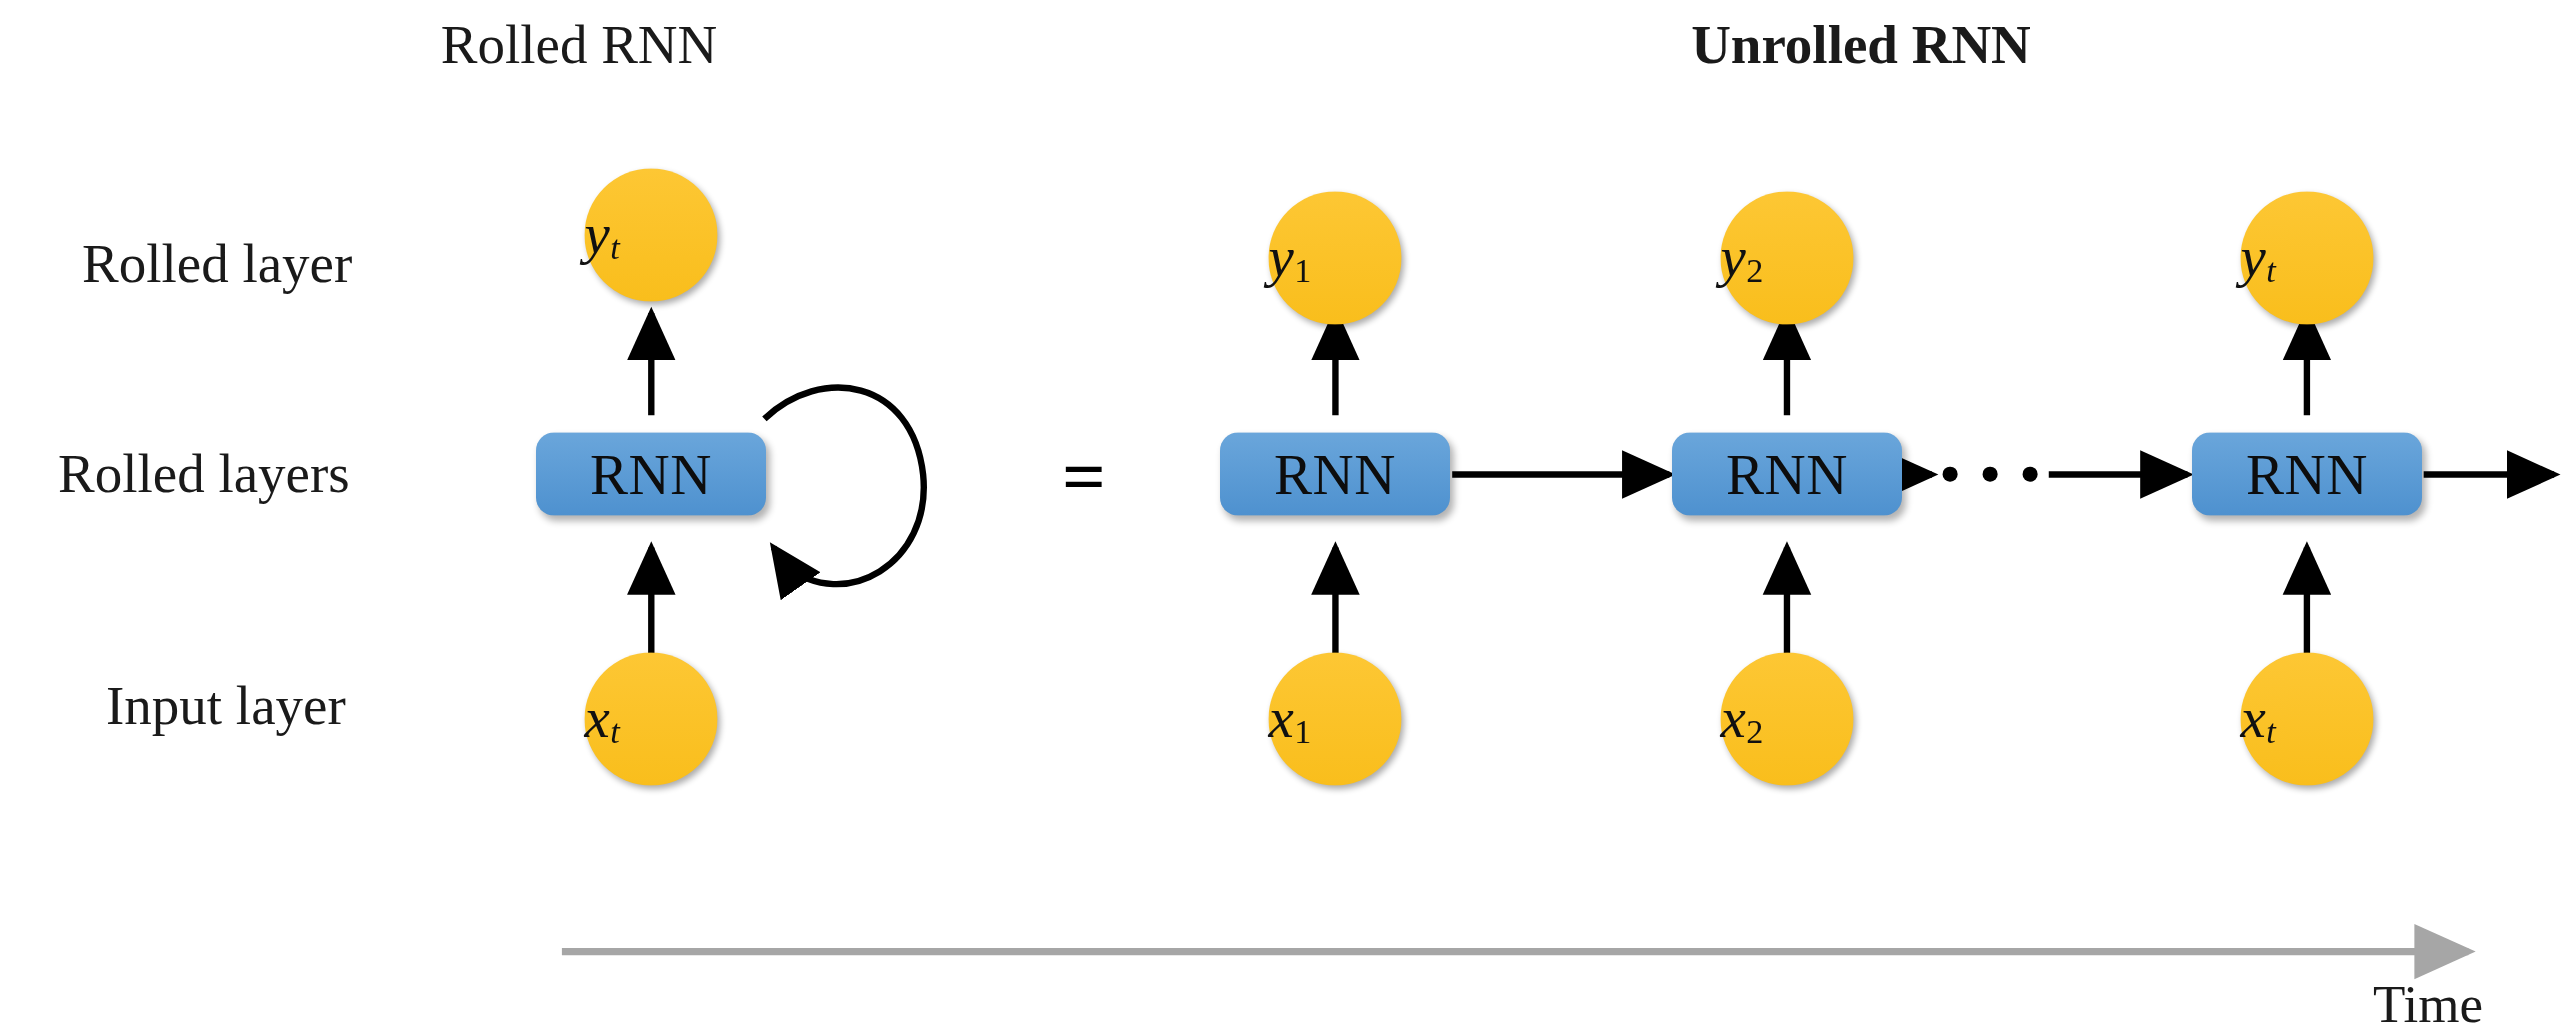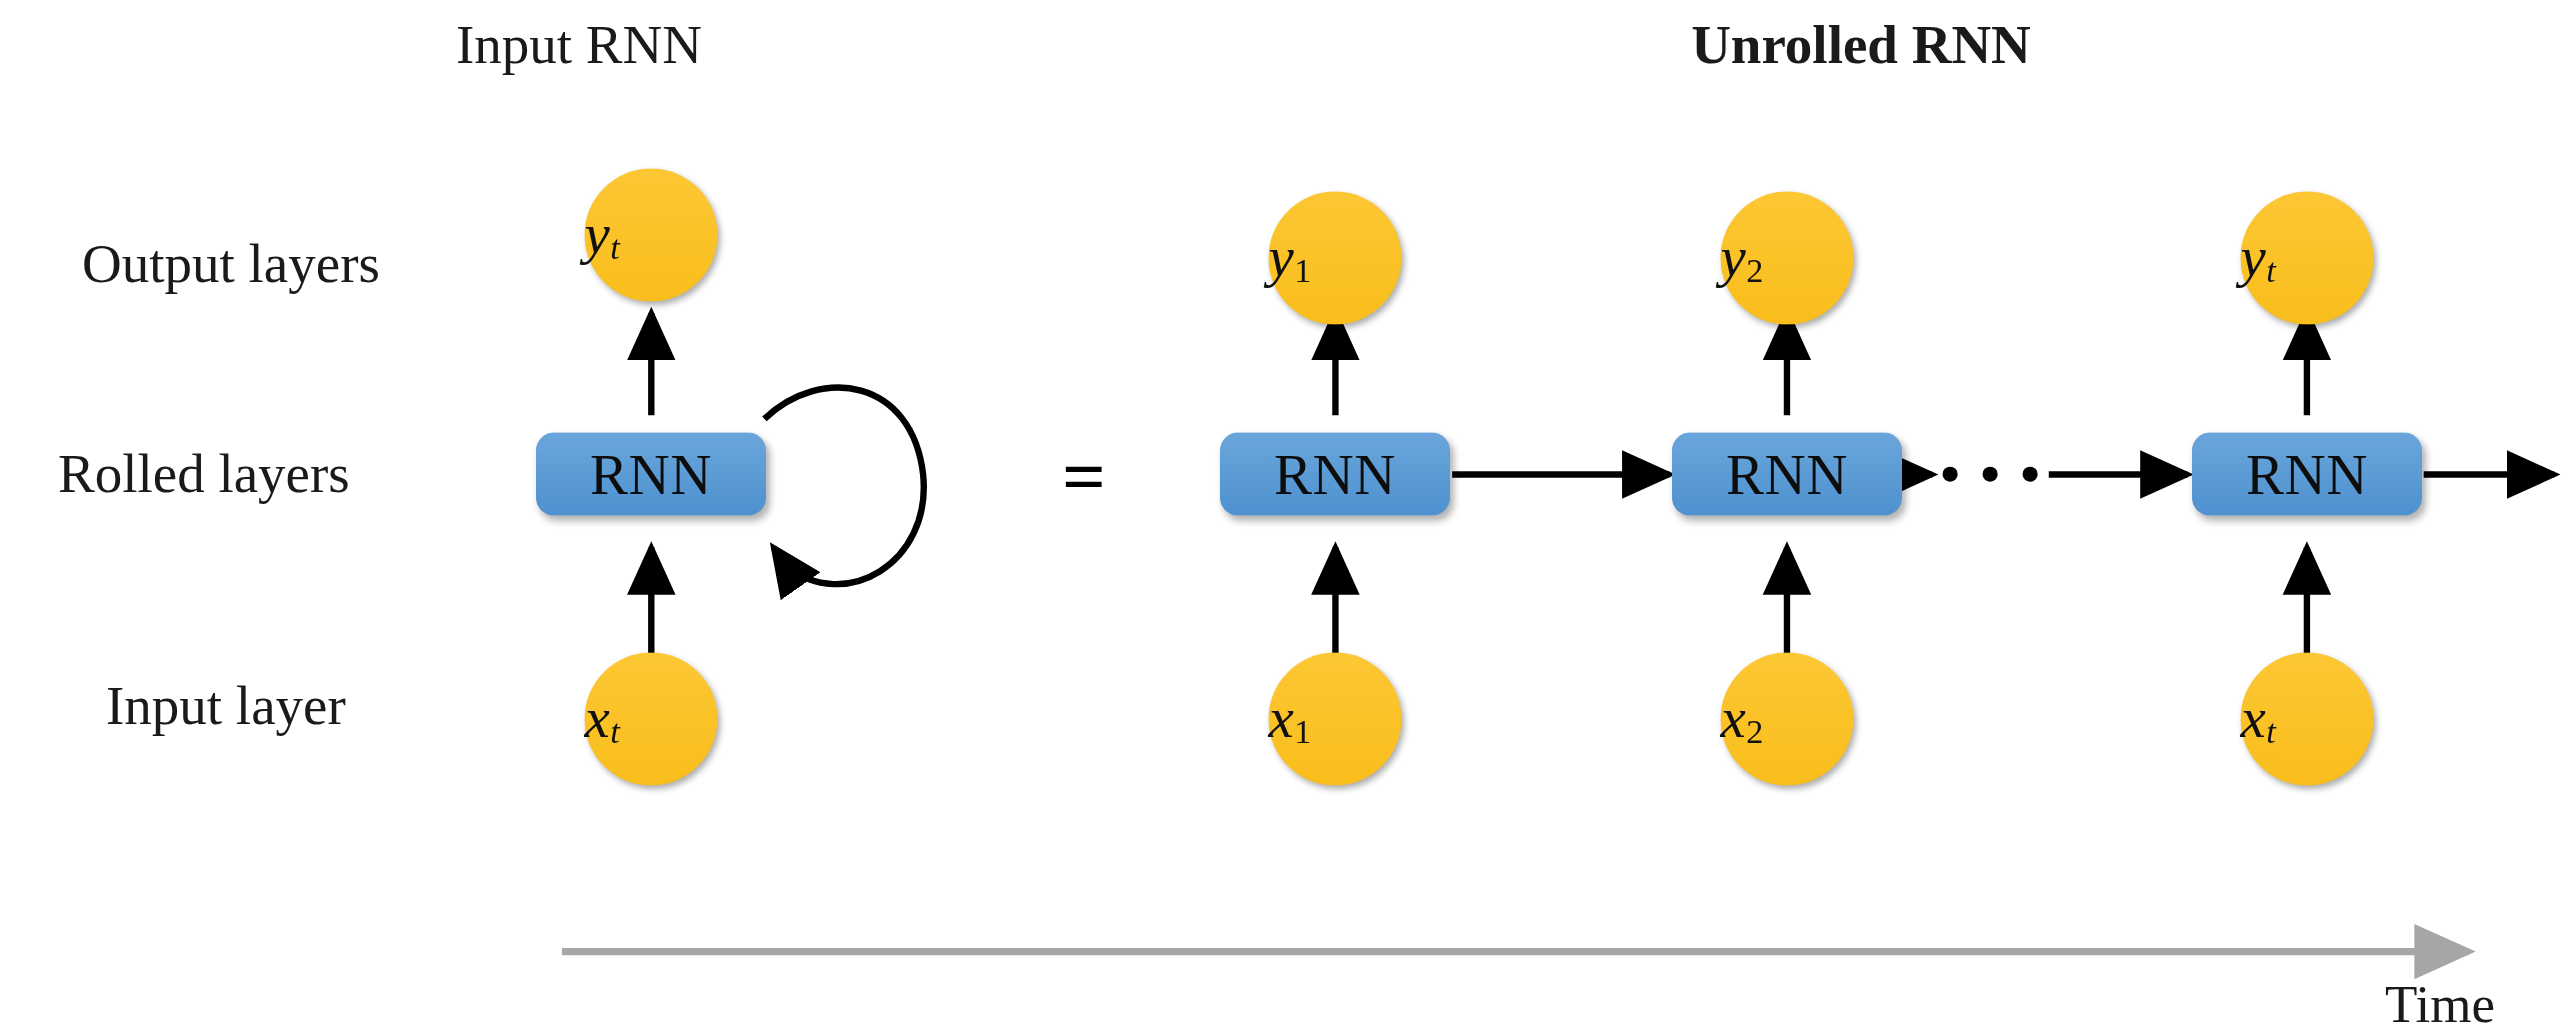--- a/index.html
+++ b/index.html
@@ -140,24 +140,24 @@
 
     <line class="wire" x1="2246" y1="520" x2="2398" y2="520" marker-end="url(#ah)"></line>
 
     <line class="wire" x1="2529" y1="718" x2="2529" y2="600" marker-end="url(#ah)"></line>
     <line class="wire" x1="2529" y1="455" x2="2529" y2="343" marker-end="url(#ah)"></line>
     <line class="wire" x1="2657" y1="520" x2="2800" y2="520" marker-end="url(#ah)"></line>
 
     <line class="timeaxis" x1="616" y1="1043" x2="2706" y2="1043" marker-end="url(#ahg)"></line>
   </svg>
 
-  <div class="title" style="left:579px;top:44px;">Input RNN</div>
+  <div class="title" style="left:579px;top:44px;">Rolled RNN</div>
   <div class="title" style="left:1861px;top:44px;font-weight:bold;">Unrolled RNN</div>
 
-  <div class="label side-label" style="left:82px;top:263px;">Output layers</div>
+  <div class="label side-label" style="left:82px;top:263px;">Rolled layer</div>
   <div class="label side-label" style="left:58px;top:473px;">Rolled layers</div>
   <div class="label side-label" style="left:106px;top:705px;">Input layer</div>
 
   <div class="node-circle" style="left:651px;top:235px;">
     <span class="math"><span>y</span><sub>t</sub></span>
   </div>
 
   <div class="rnn-box" style="left:651px;top:474px;">
     <span class="rnn-text">RNN</span>
   </div>
@@ -197,16 +197,16 @@
   <div class="node-circle" style="left:2307px;top:258px;">
     <span class="math"><span>y</span><sub>t</sub></span>
   </div>
   <div class="rnn-box" style="left:2307px;top:474px;">
     <span class="rnn-text">RNN</span>
   </div>
   <div class="node-circle" style="left:2307px;top:719px;">
     <span class="math"><span>x</span><sub>t</sub></span>
   </div>
 
-  <div class="time-label" style="left:2483px;top:978px;margin-left:12px;">Time</div>
+  <div class="time-label" style="left:2483px;top:978px;">Time</div>
 
 </div>
 
 
 </body></html>

